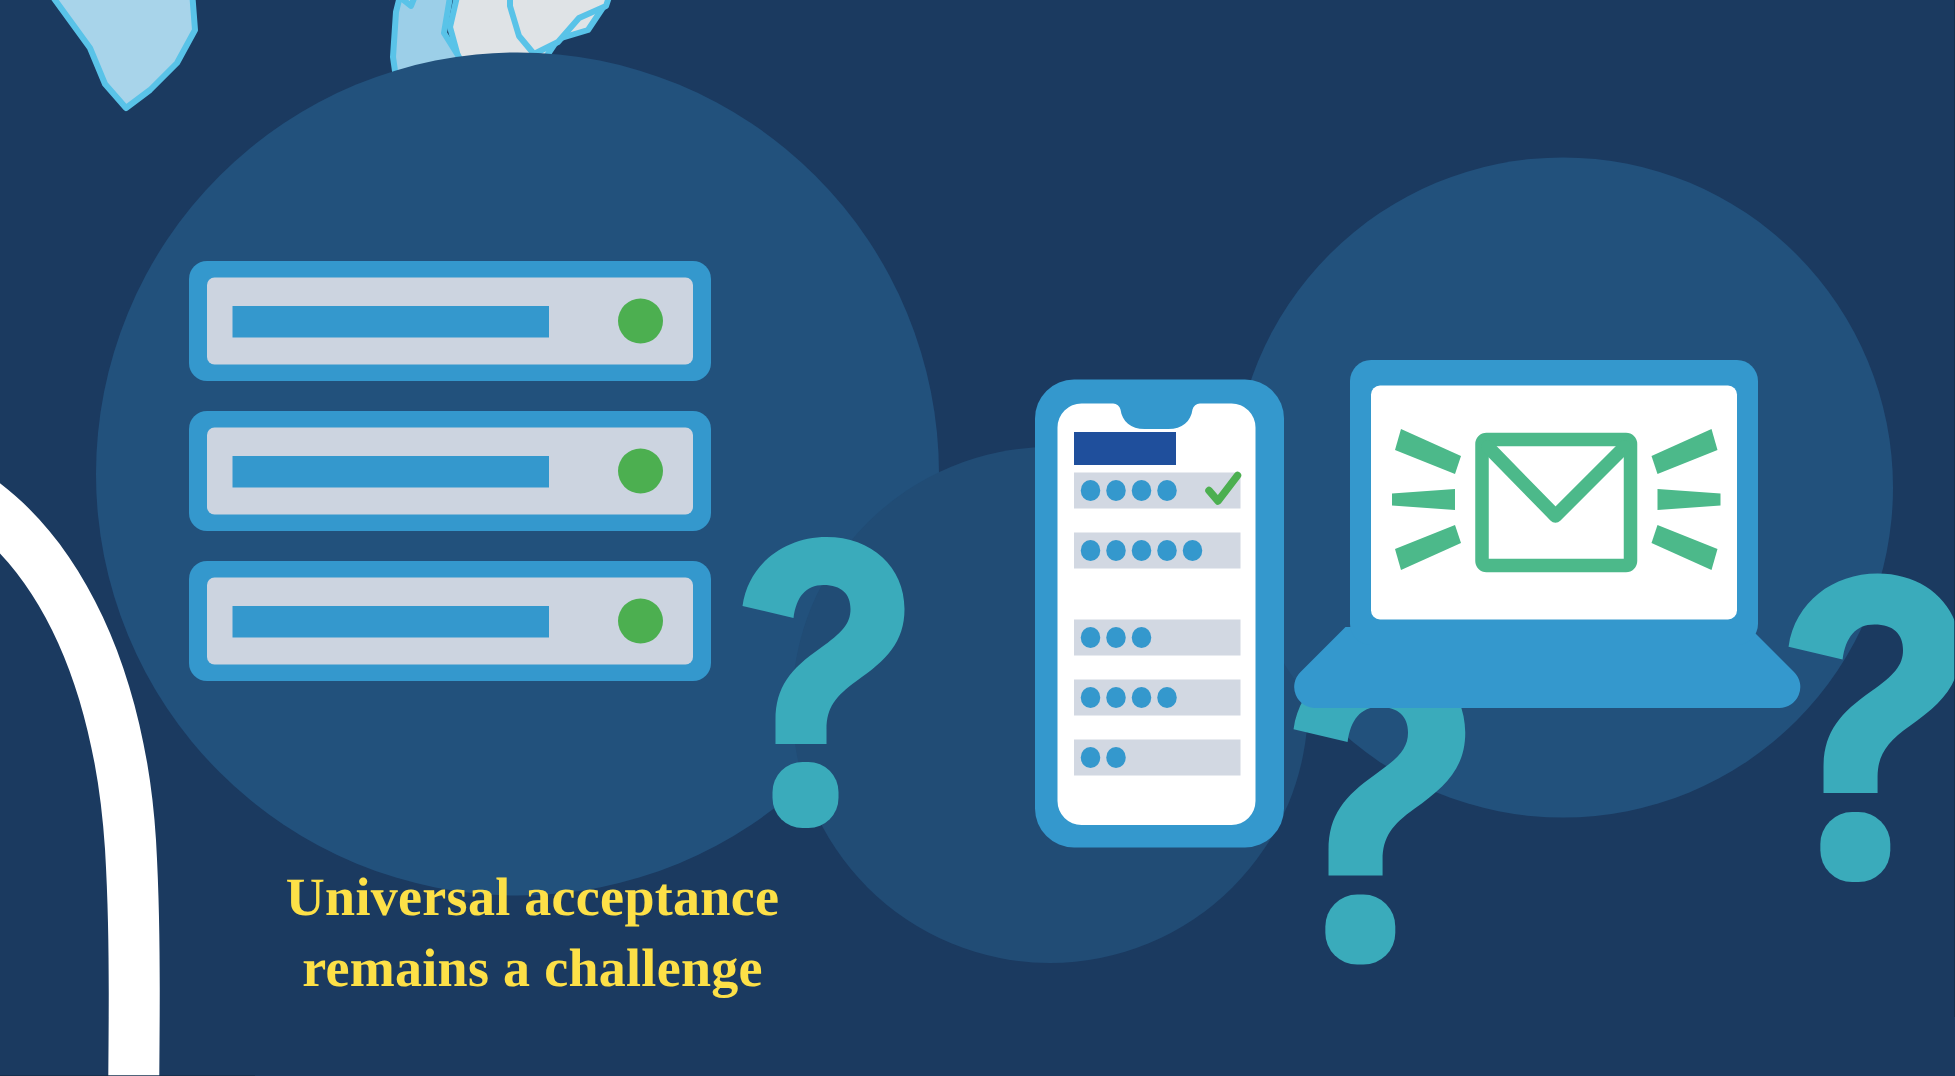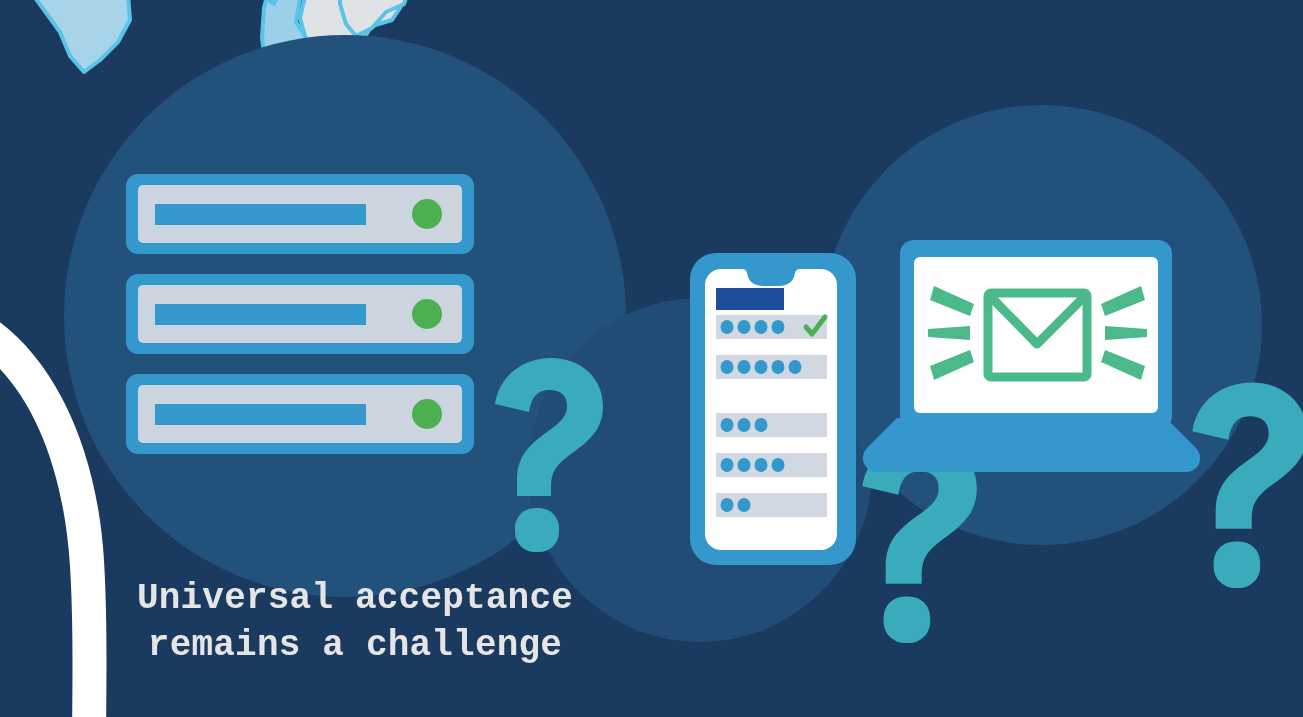--- a/index.html
+++ b/index.html
@@ -25,22 +25,22 @@
     width: 1303px;
     height: 717px;
     display: block;
   }
   .headline {
     position: absolute;
     left: 60px;
     top: 575px;
     width: 590px;
     text-align: center;
-    color: #e5e5e5;
-    font-family: Liberation Mono, monospace;
+    color: #fde047;
+    font-family: Liberation Serif, serif;
     font-weight: bold;
     font-size: 36px;
     line-height: 47px;
     letter-spacing: 0.2px;
     z-index: 40;
     white-space: pre-line;
   }
 </style>
 </head>
 <body>

